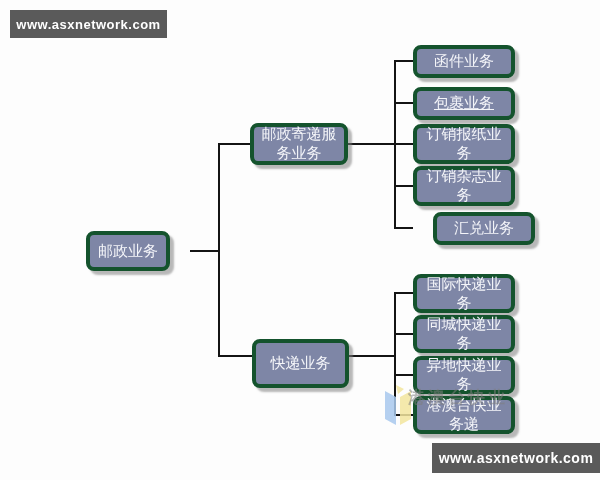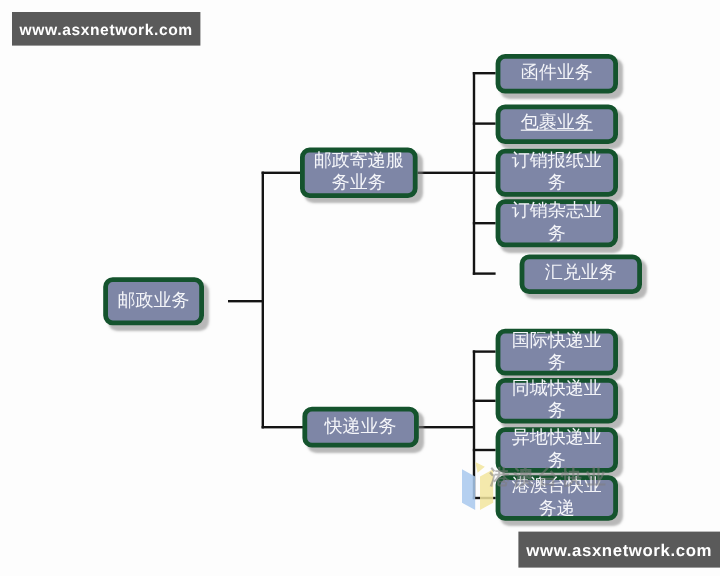--- a/index.html
+++ b/index.html
@@ -37,21 +37,21 @@
     display: flex; align-items: center; justify-content: center;
     text-align: center;
     font-size: 15px;
     line-height: 1.25;
     white-space: pre-line;
     box-sizing: border-box;
     z-index: 2;
   }
   .n-root    { left: 86px;  top: 231px; width: 84px; height: 40px; }
   .n-branch1 { left: 250px; top: 123px; width: 98px;  height: 42px; }
-  .n-branch2 { left: 252px; top: 339px; width: 97px;  height: 34px; }
+  .n-branch2 { left: 252px; top: 339px; width: 97px;  height: 49px; }
   .leaf      { left: 413px; width: 102px; }
   .n-l1 { top: 45px;  height: 33px; }
   .n-l2 { top: 87px;  height: 33px; text-decoration: underline; }
   .n-l3 { top: 124px; height: 40px; }
   .n-l4 { top: 166px; height: 40px; }
   .n-l5 { top: 212px; height: 33px; margin-left: 20px; }
   .n-l6 { top: 274px; height: 39px; }
   .n-l7 { top: 315px; height: 38px; }
   .n-l8 { top: 356px; height: 38px; justify-content: center; }
   .n-l9 { top: 396px; height: 38px; }

